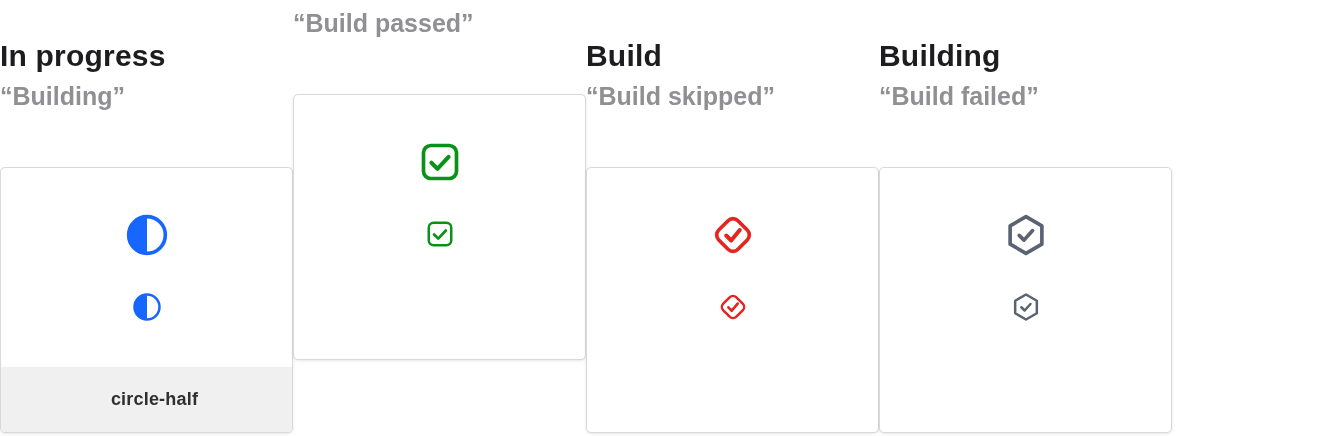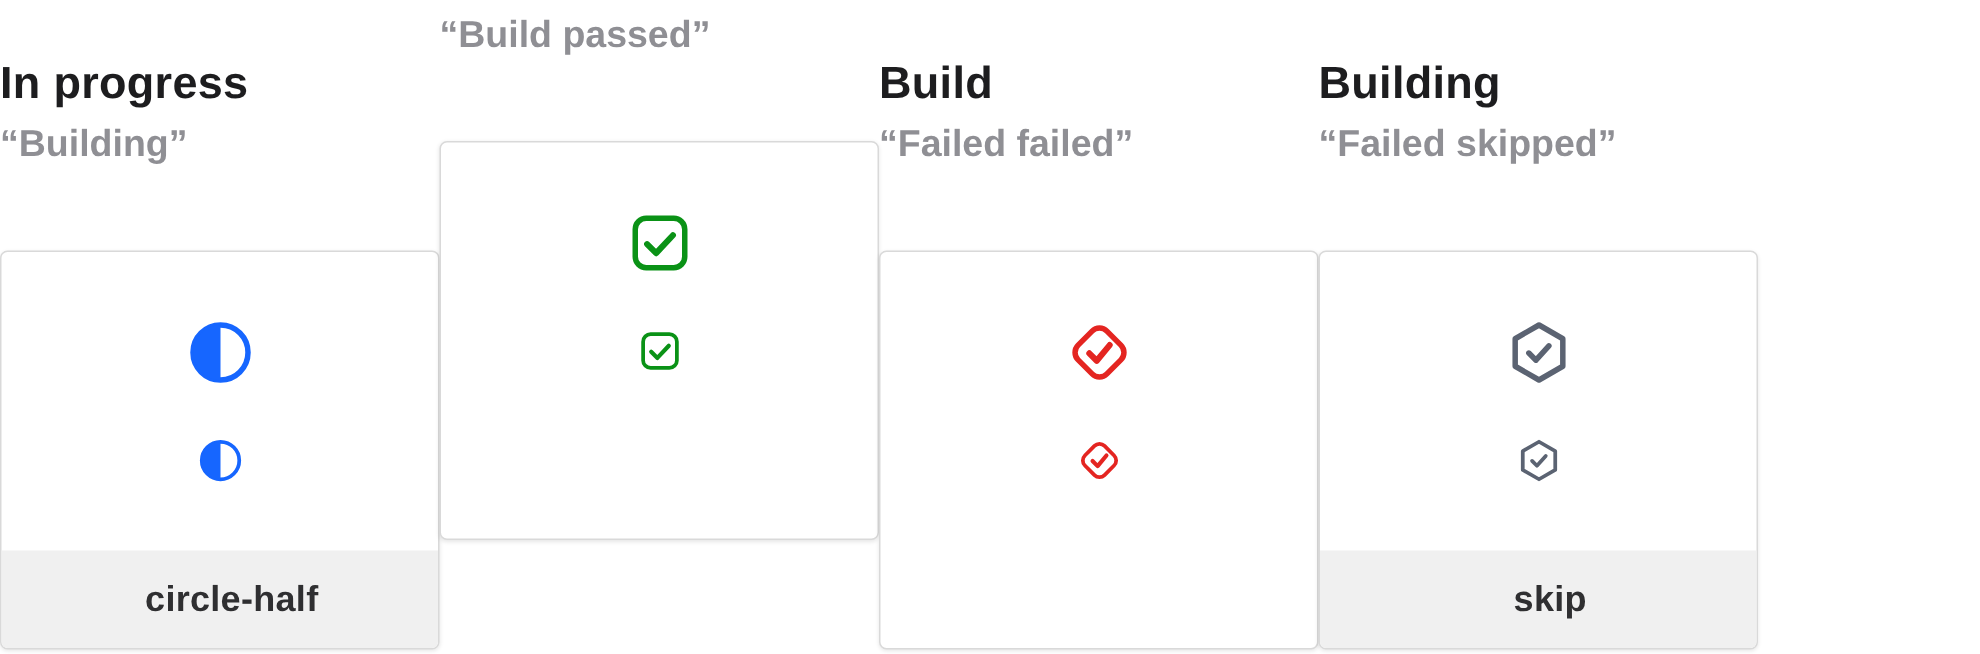--- a/index.html
+++ b/index.html
@@ -57,21 +57,21 @@
   .icon-lg { margin-top: 45px; }
   .icon-lg svg { width: 44px; height: 44px; }
   .icon-sm { margin-top: 35px; }
   .icon-sm svg { width: 30px; height: 30px; }
   .card-footer {
     height: 65px;
     background: var(--footer-bg, #f0f0f0);
     display: flex;
     align-items: center;
     justify-content: center;
-    font-size: 24px;
+    font-size: 18px;
     font-weight: bold;
     letter-spacing: 0.2px;
     color: var(--footer-text-color, #2f2f31);
     padding-left: 16px;
   }
 </style>
 </head>
 <body>
 
 <div class="grid">
@@ -113,54 +113,53 @@
             <rect x="3" y="3" width="18" height="18" rx="4" stroke="currentColor" stroke-width="2"></rect>
             <path d="M7.3 12.4 L10.6 15.7 L16.7 9.2" stroke="currentColor" stroke-width="2.2" stroke-linecap="round" stroke-linejoin="round"></path>
           </svg>
         </span>
       </div>
     </div>
   </div>
 
   <div class="column">
     <h2 class="col-title">Build</h2>
-    <div class="col-subtitle">“Failed failed”</div>
+    <div class="col-subtitle">“Build skipped”</div>
     <div class="card">
       <div class="card-body">
         <span class="icon icon-lg" style="color: rgb(228, 37, 33);">
           <svg viewBox="0 0 24 24" fill="none">
             <rect x="4.6" y="4.6" width="14.8" height="14.8" rx="3.8" transform="rotate(45 12 12)" stroke="currentColor" stroke-width="2"></rect>
             <path d="M8.3 12.3 L11 15 L15.7 9.3" stroke="currentColor" stroke-width="2.2" stroke-linecap="round" stroke-linejoin="round"></path>
           </svg>
         </span>
         <span class="icon icon-sm" style="color: rgb(228, 37, 33);">
           <svg viewBox="0 0 24 24" fill="none">
             <rect x="4.6" y="4.6" width="14.8" height="14.8" rx="3.8" transform="rotate(45 12 12)" stroke="currentColor" stroke-width="2"></rect>
             <path d="M8.3 12.3 L11 15 L15.7 9.3" stroke="currentColor" stroke-width="2.2" stroke-linecap="round" stroke-linejoin="round"></path>
           </svg>
         </span>
       </div>
     </div>
   </div>
 
   <div class="column">
     <h2 class="col-title">Building</h2>
-    <div class="col-subtitle">“Failed skipped”</div>
+    <div class="col-subtitle">“Build failed”</div>
     <div class="card">
       <div class="card-body">
         <span class="icon icon-lg" style="color: rgb(91, 99, 114);">
           <svg viewBox="0 0 24 24" fill="none">
             <path d="M12 2 L20.66 7 L20.66 17 L12 22 L3.34 17 L3.34 7 Z" stroke="currentColor" stroke-width="2" stroke-linejoin="round"></path>
             <path d="M8.3 12.2 L10.9 14.8 L15.6 9.6" stroke="currentColor" stroke-width="2" stroke-linecap="round" stroke-linejoin="round"></path>
           </svg>
         </span>
         <span class="icon icon-sm" style="color: rgb(91, 99, 114);">
           <svg viewBox="0 0 24 24" fill="none">
             <path d="M12 2 L20.66 7 L20.66 17 L12 22 L3.34 17 L3.34 7 Z" stroke="currentColor" stroke-width="2" stroke-linejoin="round"></path>
             <path d="M8.3 12.2 L10.9 14.8 L15.6 9.6" stroke="currentColor" stroke-width="2" stroke-linecap="round" stroke-linejoin="round"></path>
           </svg>
         </span>
       </div>
-      <div class="card-footer">skip</div>
     </div>
   </div>
 
 </div>
 
 </body></html>

